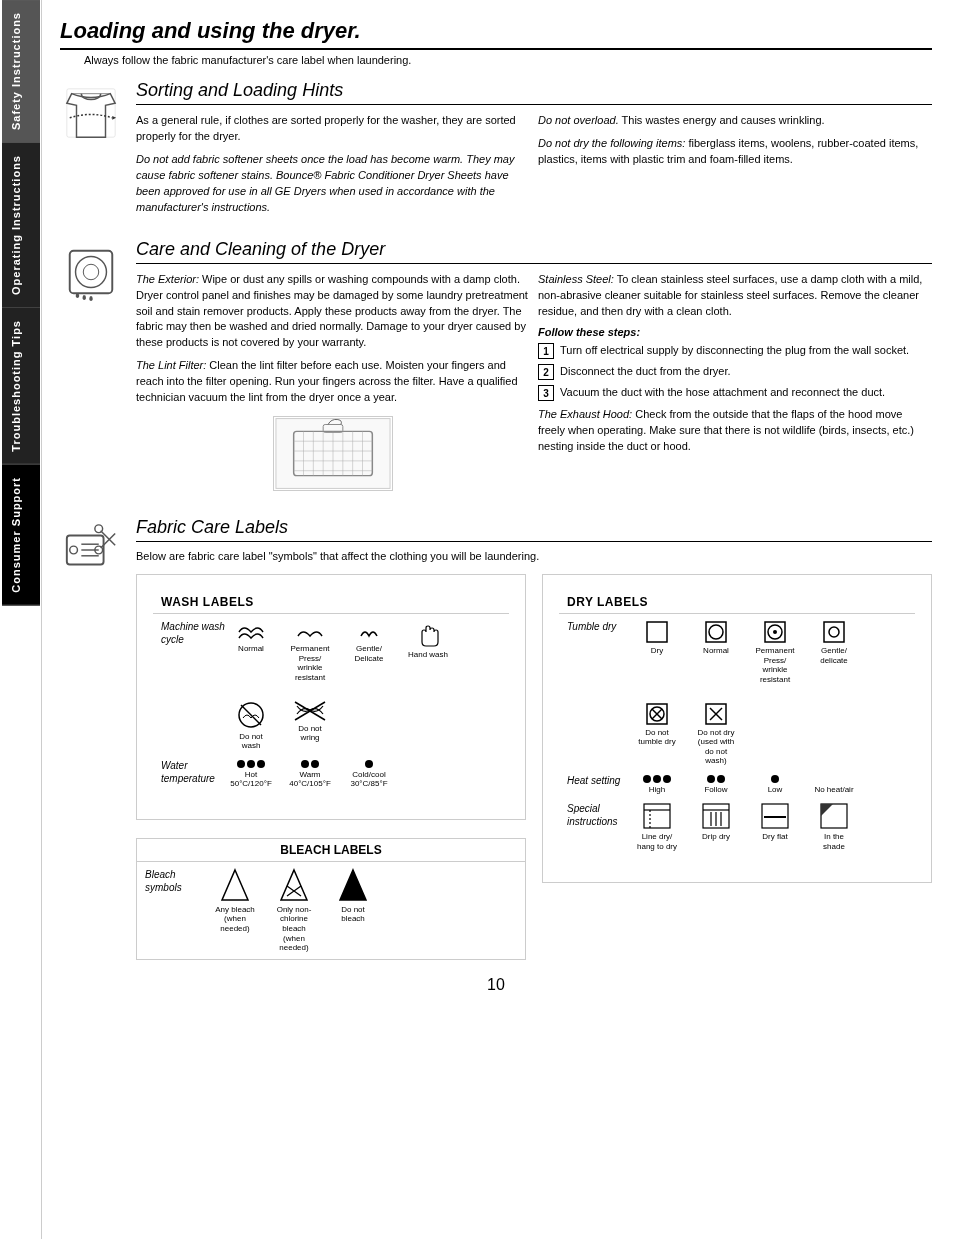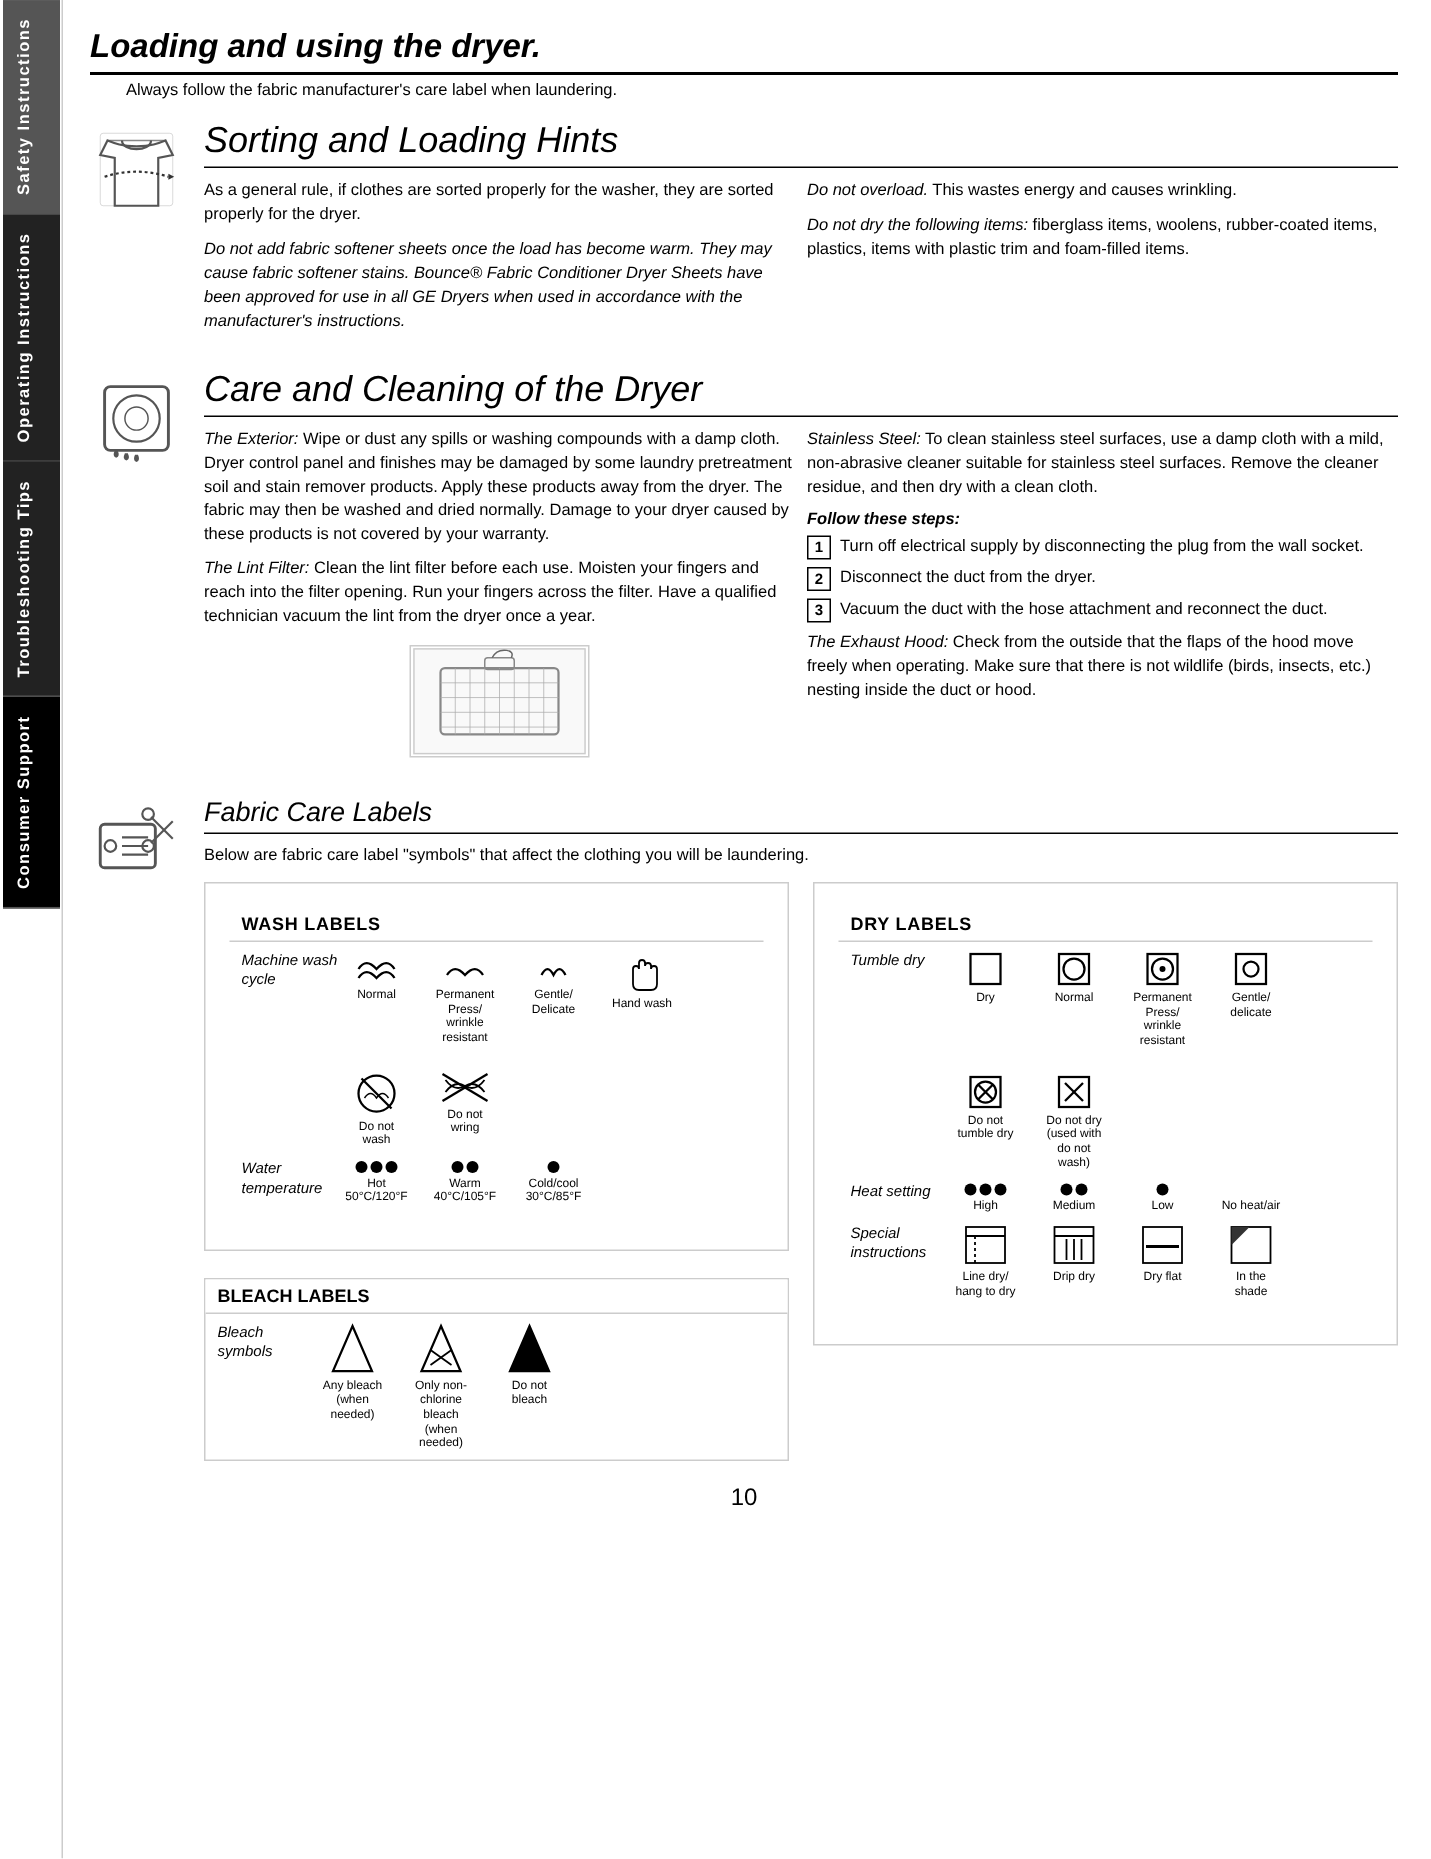--- a/index.html
+++ b/index.html
@@ -80,21 +80,21 @@
       padding-top: 4px;
     }
     .section-icon svg {
       width: 58px;
       height: 58px;
     }
     .section-body {
       flex: 1;
     }
     .section-title {
-      font-size: 24px;
+      font-size: 18px;
       font-style: italic;
       border-bottom: 1px solid #000;
       margin-bottom: 8px;
       padding-bottom: 3px;
     }
 
     .two-col {
       display: flex;
       gap: 8px;
     }
@@ -216,20 +216,21 @@
       margin-top: 10px;
       padding: 0;
     }
     .bleach-header {
       font-size: 12px;
       font-weight: bold;
       background: #fff;
       padding: 4px 8px;
       border-bottom: 1px solid #ccc;
       text-transform: uppercase;
+      text-align: center;
     }
     .bleach-body {
       padding: 6px 8px;
       display: flex;
       align-items: flex-start;
       gap: 4px;
     }
 
     
     .page-number {
@@ -589,21 +590,21 @@
                       <span class="dot"></span>
                     </div>
                     <span>High</span>
                   </div>
 
                   <div class="symbol-item">
                     <div class="dots-container">
                       <span class="dot"></span>
                       <span class="dot"></span>
                     </div>
-                    <span>Medium</span>
+                    <span>Follow</span>
                   </div>
 
                   <div class="symbol-item">
                     <div class="dots-container">
                       <span class="dot"></span>
                     </div>
                     <span>Low</span>
                   </div>
 
                   <div class="symbol-item">

